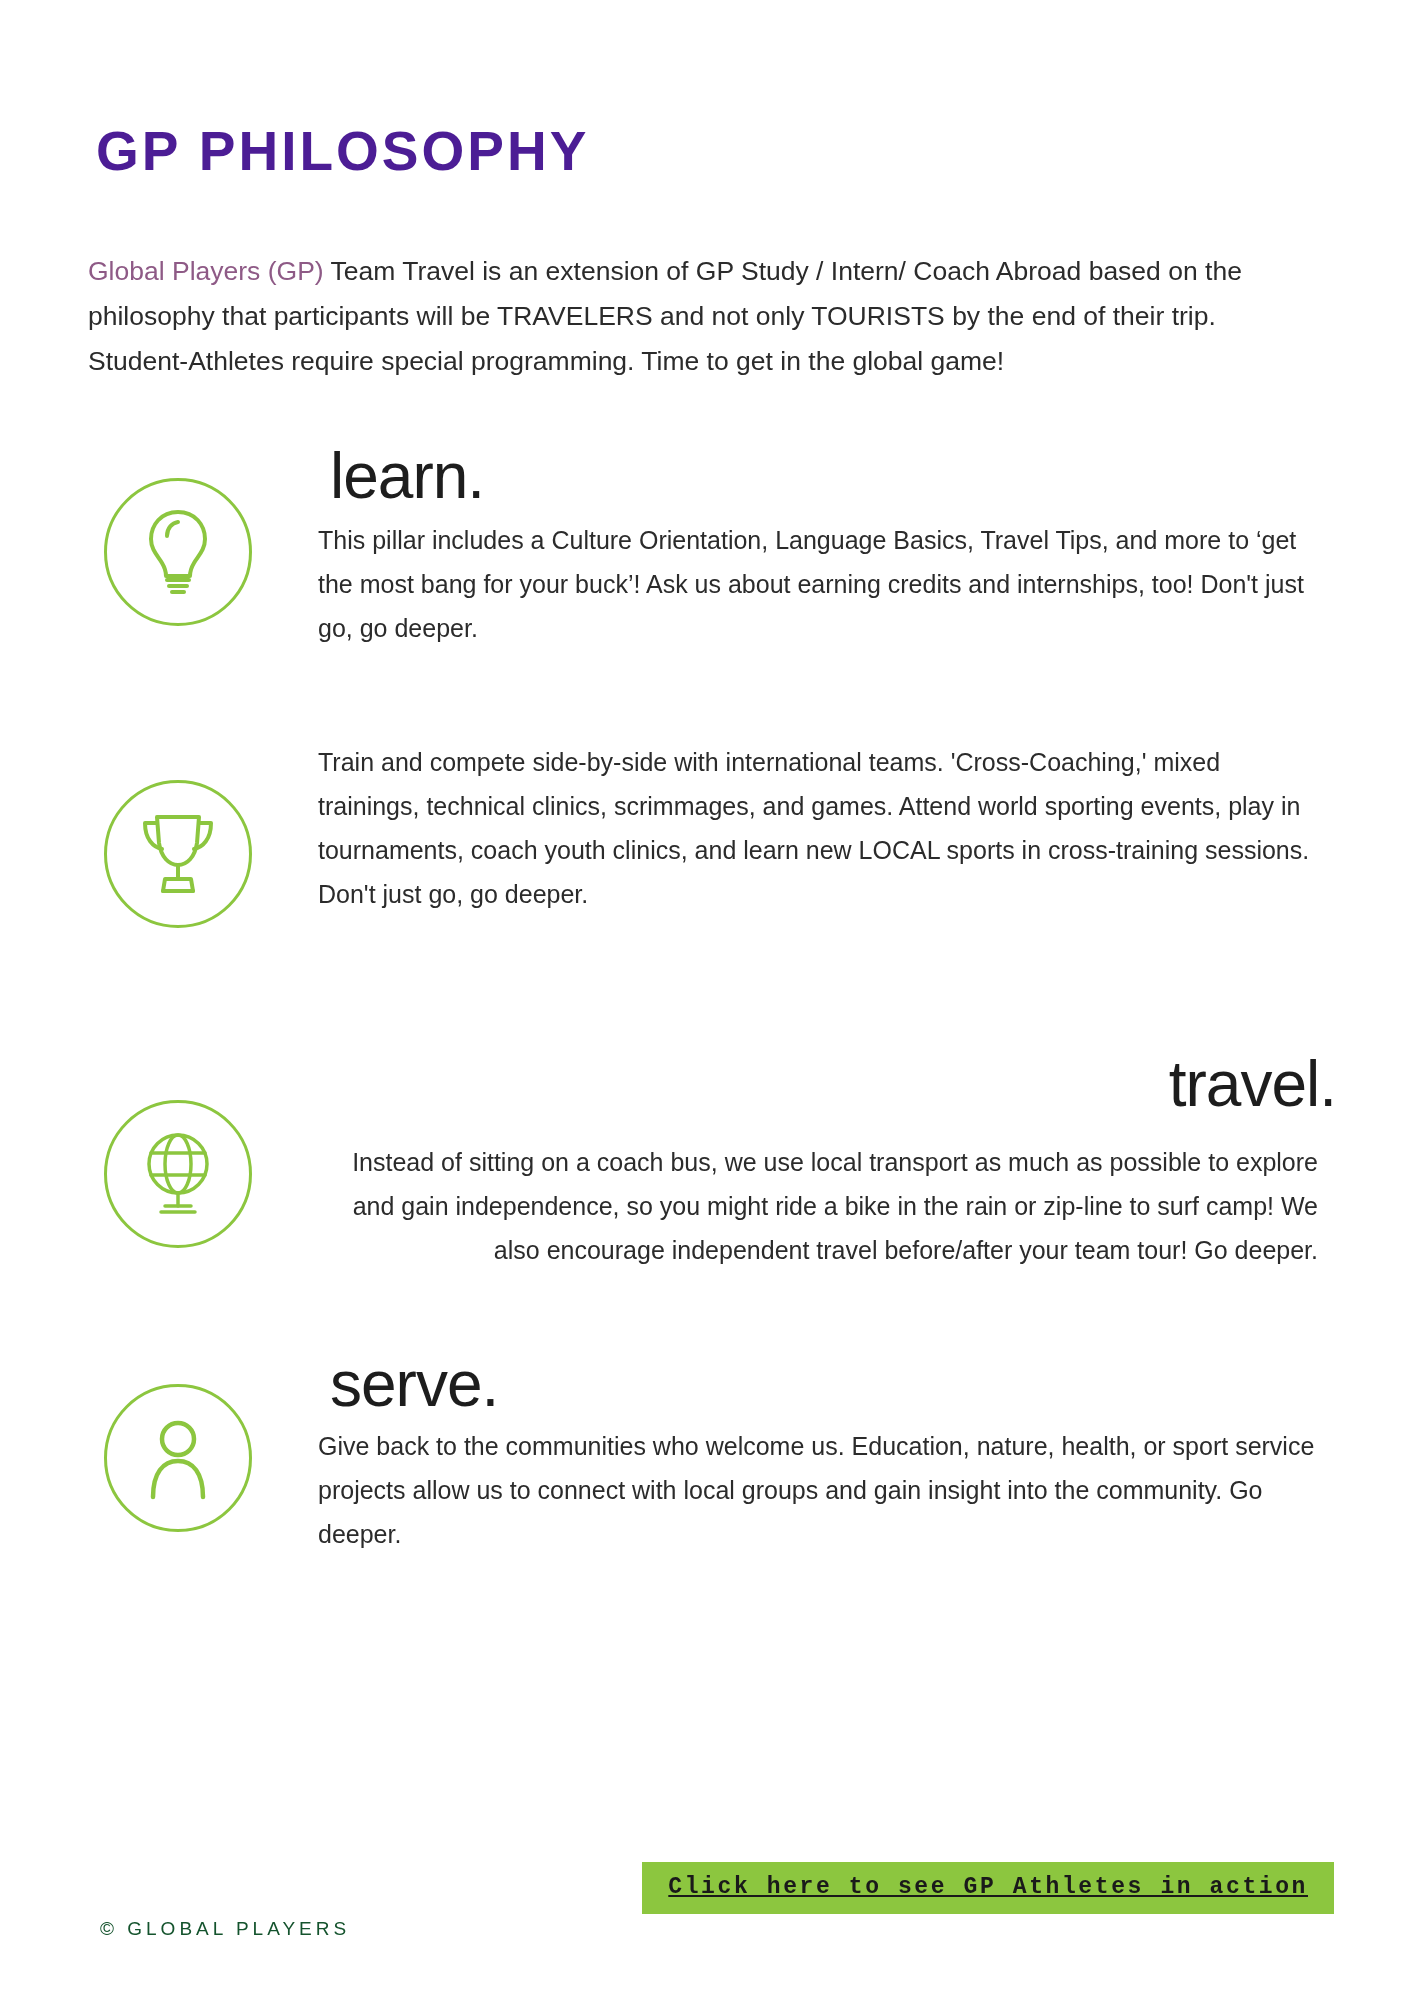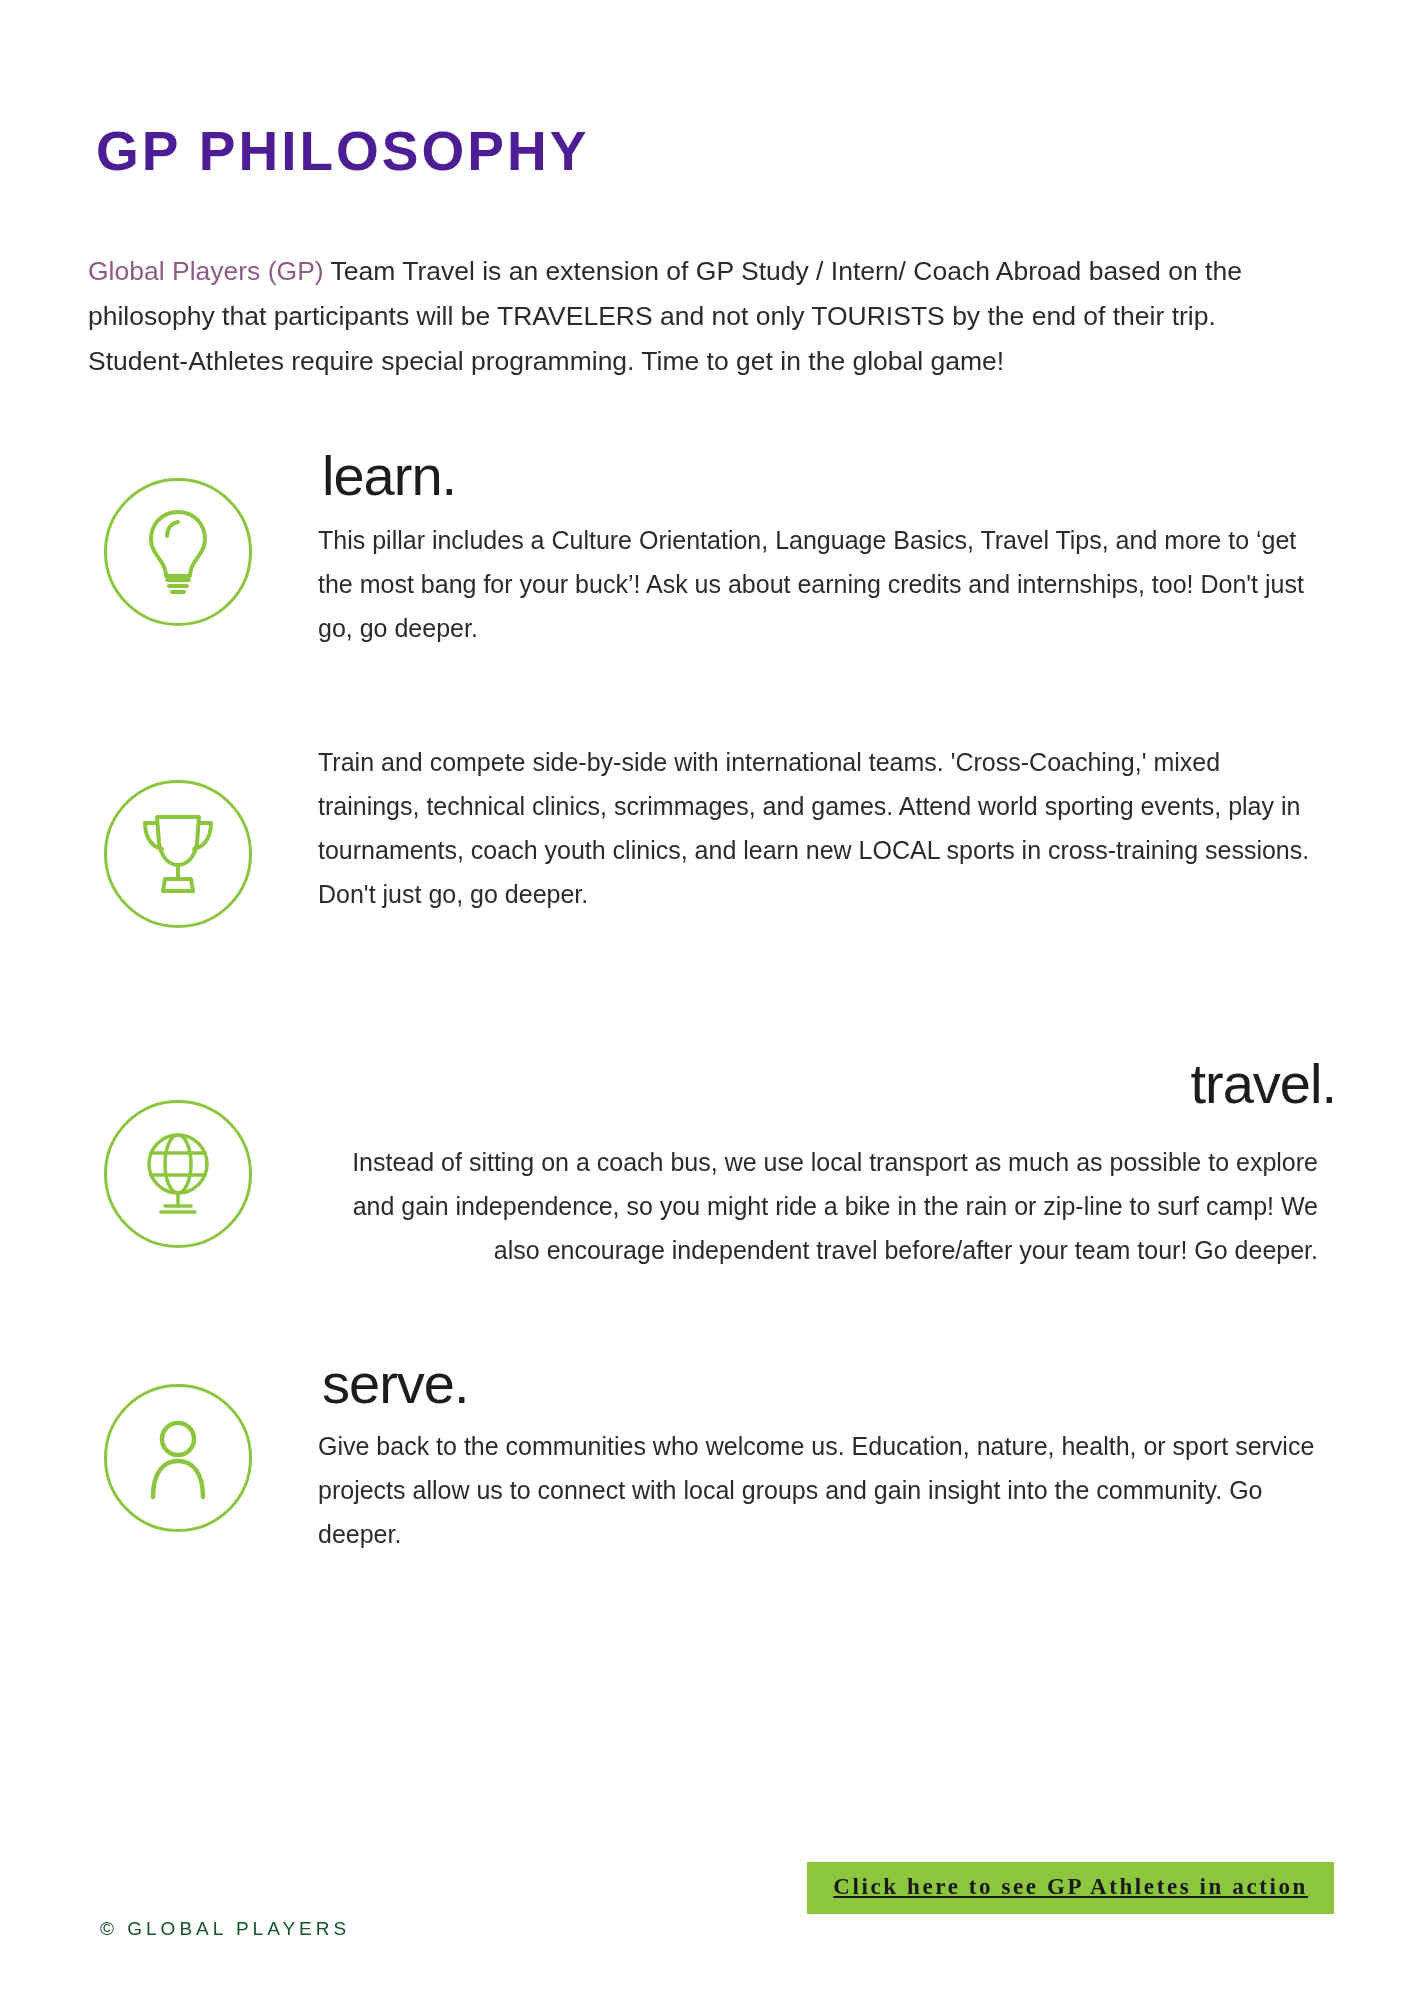--- a/index.html
+++ b/index.html
@@ -65,26 +65,26 @@
     border-radius: 50%;
     box-sizing: border-box;
     display: flex;
     align-items: center;
     justify-content: center;
   }
   .pillar-body {
     margin-left: 222px;
   }
   .pillar-heading {
-    font-size: 56px;
+    font-size: 64px;
     line-height: 72px;
     font-weight: 400;
     color: #1d1d1d;
     letter-spacing: -1px;
-    margin: 0 0 6px 4px;
+    margin: 0 0 6px 12px;
     font-family: "Liberation Sans", sans-serif;
   }
   .pillar-text {
     font-size: 25px;
     line-height: 44px;
     color: #2b2b2b;
     max-width: 1000px;
   }
 
   
@@ -112,21 +112,21 @@
     top: 0;
     background: #8cc63f;
     color: #1a1a1a;
     font-size: 23px;
     font-weight: bold;
     letter-spacing: 2.6px;
     text-decoration: underline;
     padding: 12px 26px 14px 26px;
     display: inline-block;
     white-space: nowrap;
-    font-family: Liberation Serif, serif;
+    font-family: Liberation Mono, monospace;
   }
   .footer {
     position: absolute;
     left: 100px;
     top: 1918px;
     font-size: 19px;
     letter-spacing: 4px;
     color: #14532d;
     font-weight: 500;
   }

